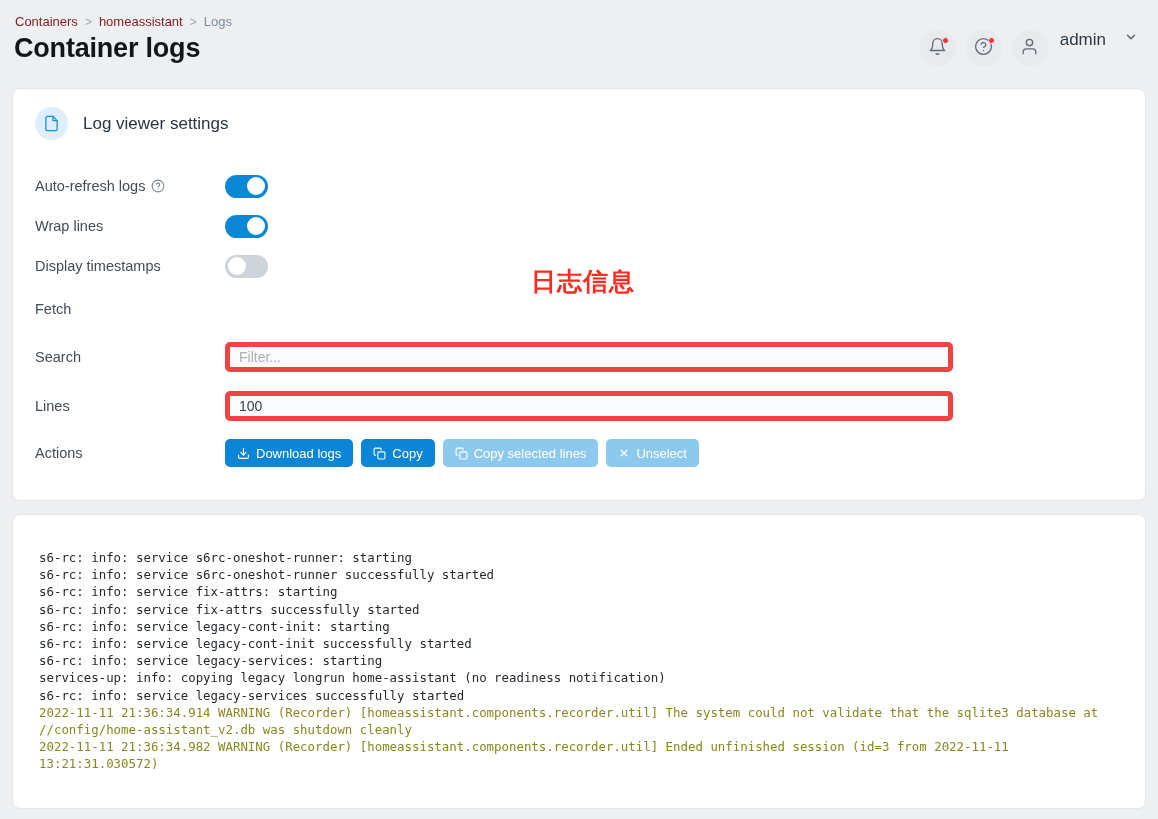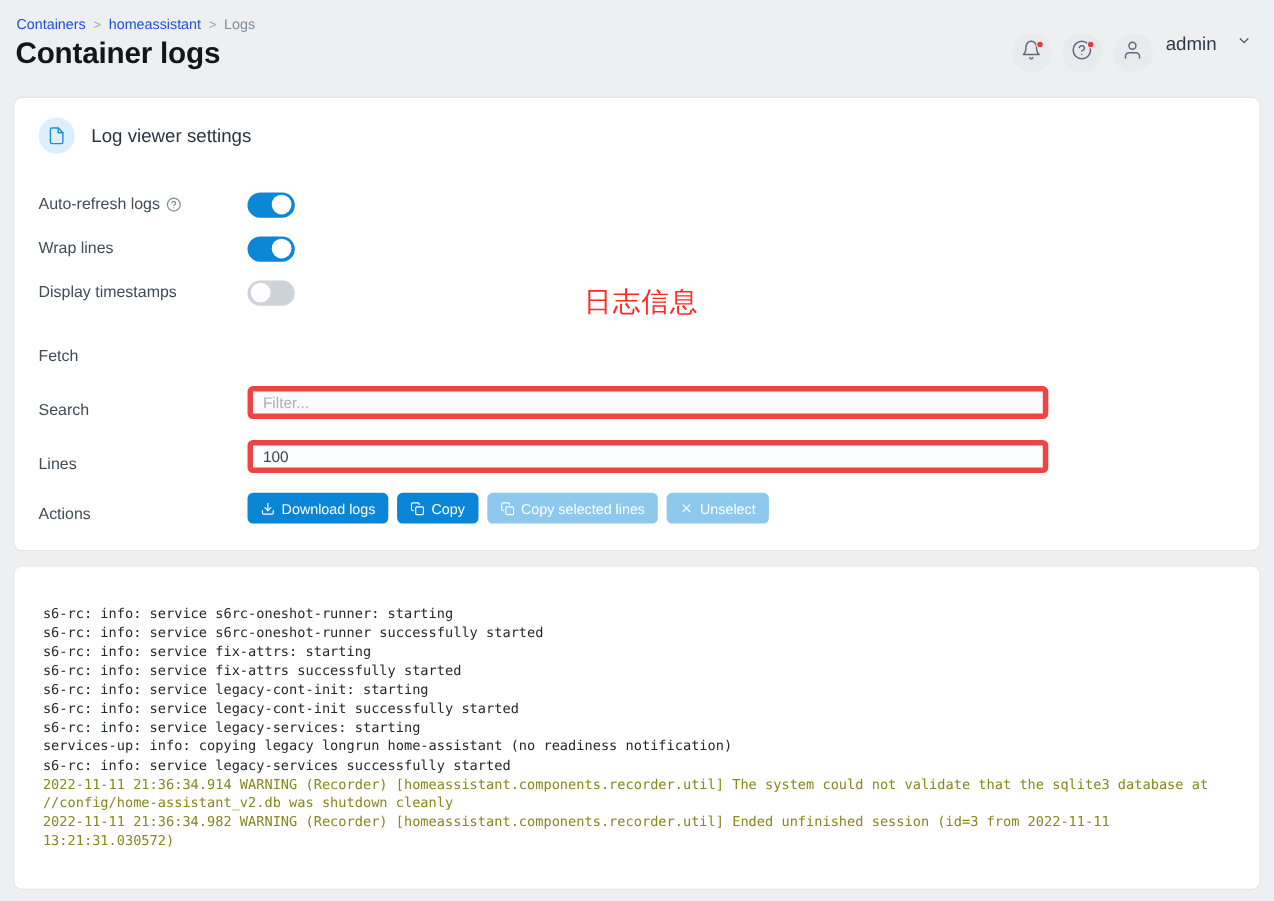--- a/index.html
+++ b/index.html
@@ -22,21 +22,21 @@
   .breadcrumb {
     font-size: 13px;
     color: #7f8c9a;
     line-height: 16px;
     display: flex;
     align-items: center;
     gap: 7px;
     padding-left: 1px;
   }
   .breadcrumb a {
-    color: #1d4ed8;
+    color: #7f1d1d;
     text-decoration: none;
   }
   .breadcrumb .sep { color: #9aa5b1; font-size: 12px; }
   .breadcrumb .current { color: #7f8c9a; }
 
   .title-row {
     display: flex;
     align-items: center;
     justify-content: space-between;
     margin-top: 0;
@@ -92,32 +92,32 @@
     background: #ddeefc;
     display: flex; align-items: center; justify-content: center;
   }
   .card-head-title {
     font-size: 17px;
     color: #2a3440;
   }
   .annotation {
     position: absolute;
     left: 518px;
-    top: 169px;
+    top: 176px;
     color: #ff2a22;
     font-size: 25px;
-    font-weight: 400;
+    font-weight: 700;
     letter-spacing: 1px;
   }
 
   
   .form { margin-top: 26px; }
   .row {
     display: flex;
-    align-items: flex-end;
+    align-items: center;
     min-height: 40px;
   }
   .row + .row { margin-top: 0; }
   .row-label {
     width: 190px;
     font-size: 14.5px;
     color: #414c57;
     display: flex; align-items: center; gap: 6px;
     flex: none;
   }

